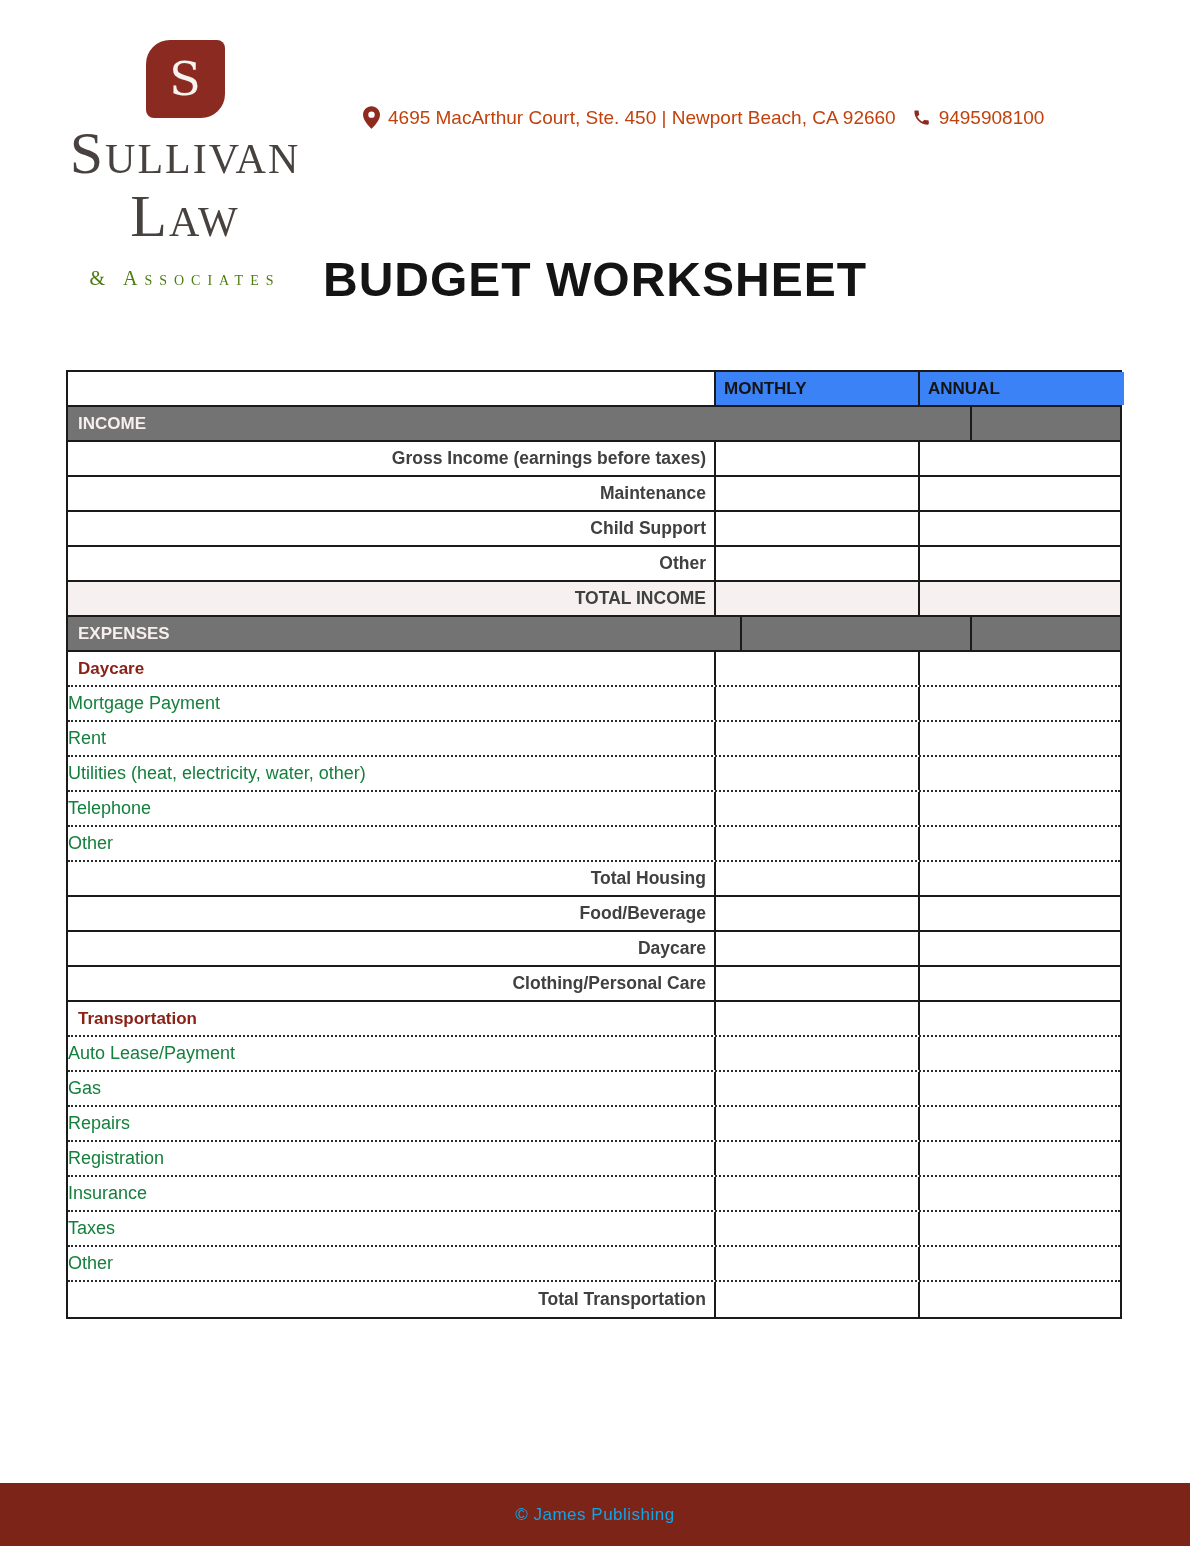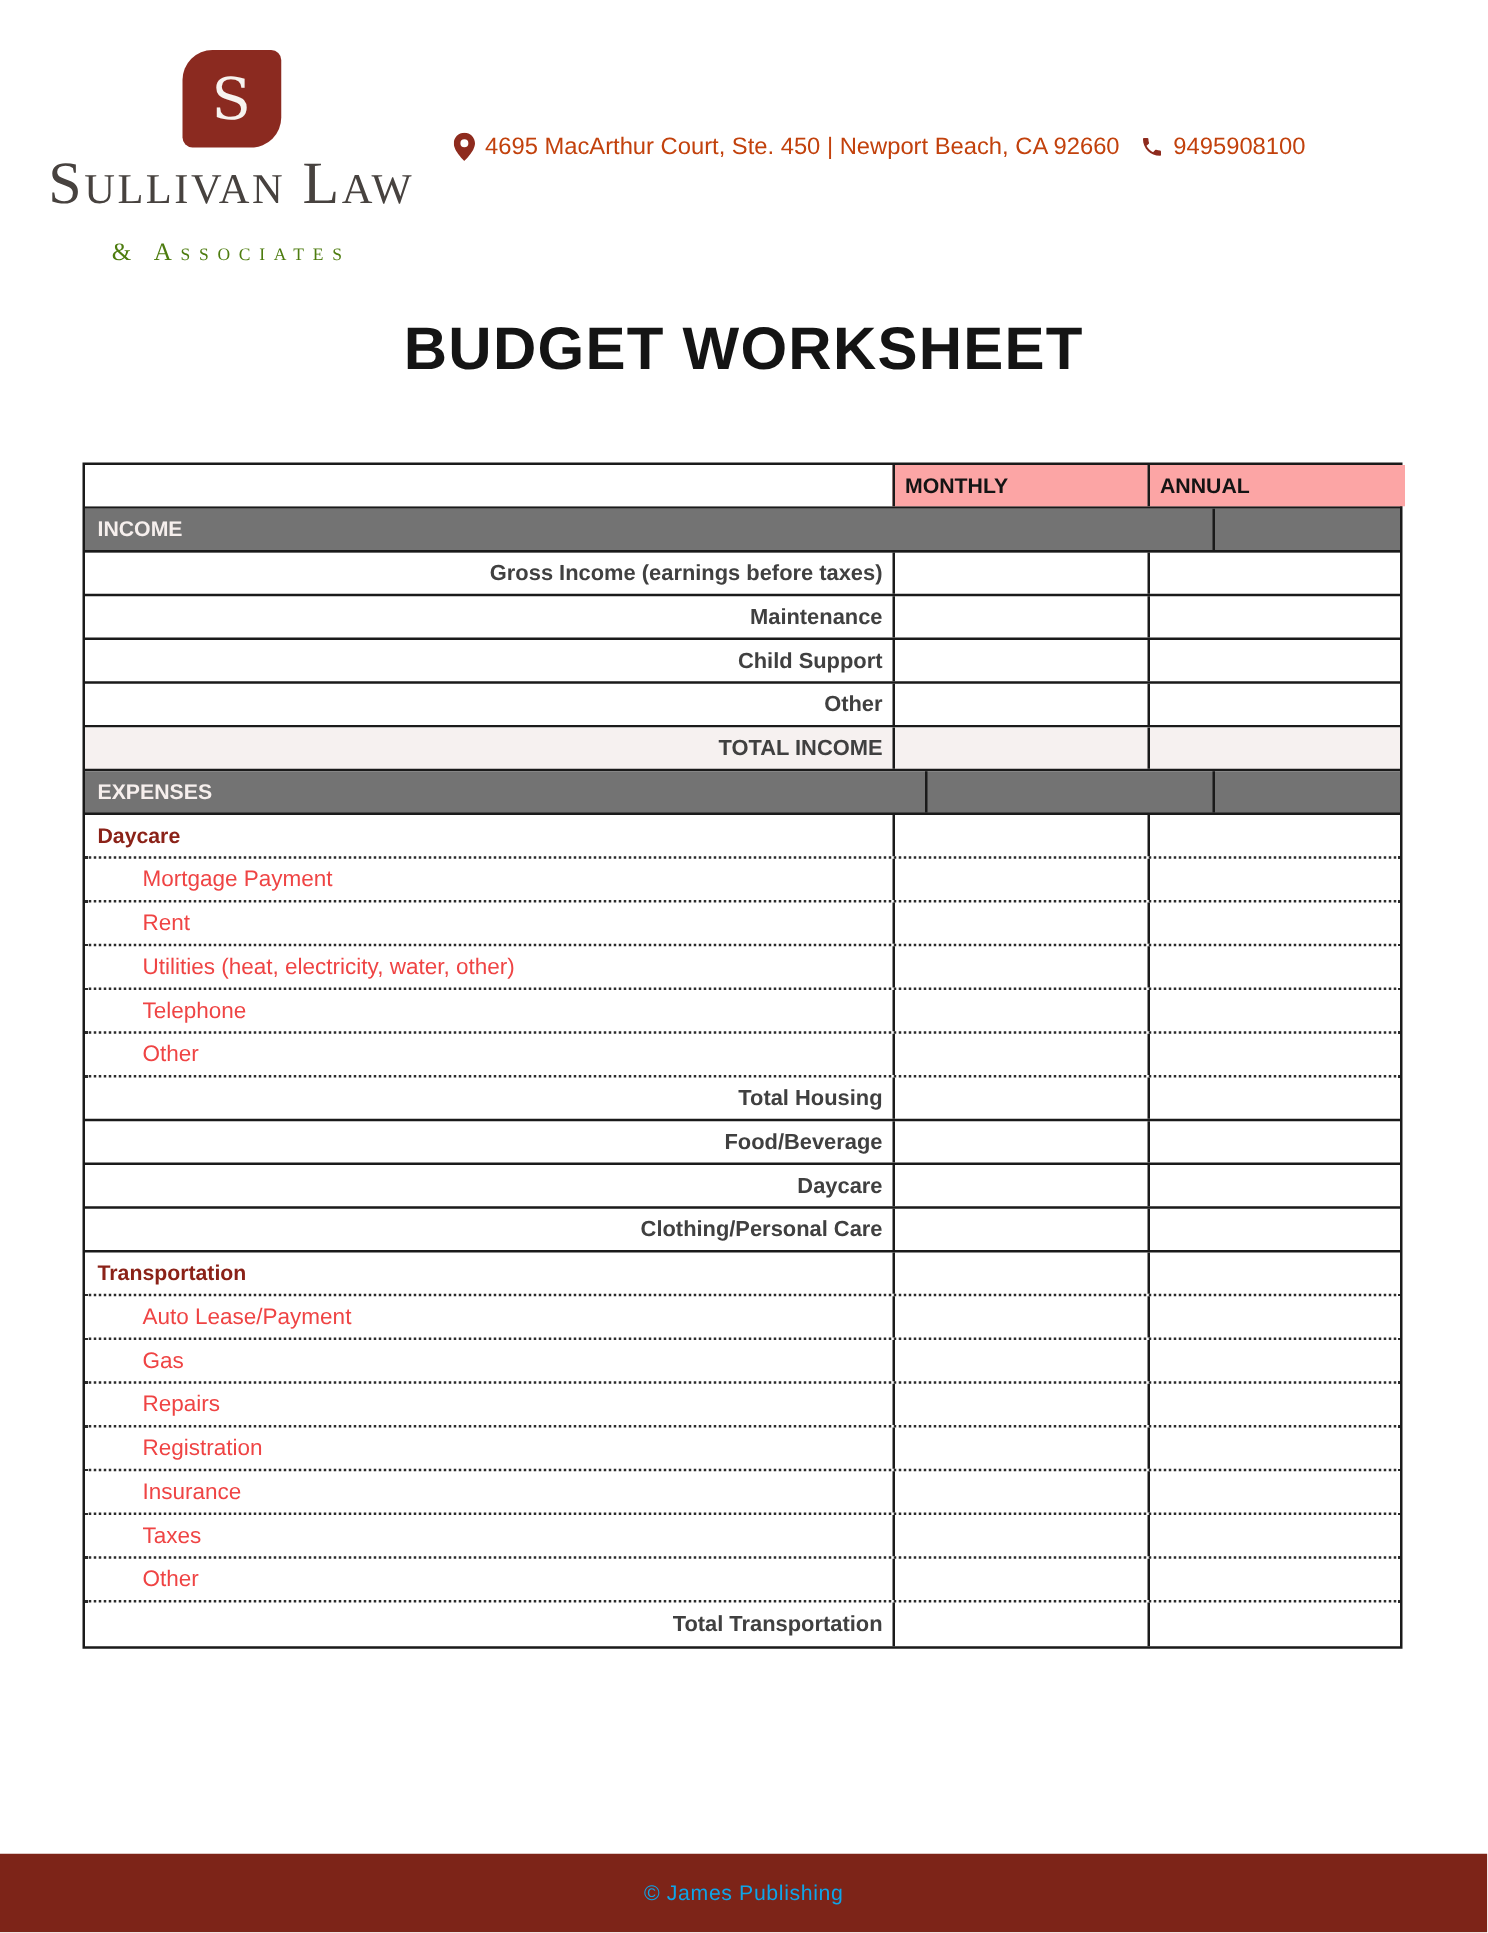--- a/index.html
+++ b/index.html
@@ -12,21 +12,21 @@
   .logo-block { position:absolute; left:28px; top:40px; width:314px; text-align:center; }
   .logo-square {
     width:79px; height:78px; margin:0 auto; background:#8b2a20;
     border-radius:24px 8px 24px 8px; display:flex; align-items:center; justify-content:center;
   }
   .logo-square span {
     font-family:"DejaVu Serif", serif; font-size:46px; color:#f7f3ef; line-height:1;
   }
   .brand-name {
     margin-top:4px; font-family:"Liberation Serif", serif; font-variant:small-caps;
-    font-size:48px; letter-spacing:2px; color:#47423f; line-height:1.05; font-weight:500;
+    font-size:60px; letter-spacing:2px; color:#47423f; line-height:1.05; font-weight:500;
   }
   .brand-sub {
     margin-top:19px; font-family:"Liberation Serif", serif; font-variant:small-caps;
     font-size:20px; letter-spacing:7px; color:#4d7c0f;
   }
   .contact-line {
     position:absolute; left:363px; top:106px; display:flex; align-items:center;
     color:#c2410c; font-size:19px; white-space:nowrap;
   }
   .contact-line svg { flex:0 0 auto; }
@@ -45,35 +45,35 @@
   }
   .row { display:grid; grid-template-columns:646px 204px 206px; height:35px; }
   .row.sep-solid  { border-bottom:2px solid #1a1a1a; }
   .row.sep-dotted { border-bottom:2px dotted #2b2b2b; }
   .row.sep-none   { border-bottom:none; }
   .cell { display:flex; align-items:center; overflow:hidden; }
   .c-m, .c-a { border-left:2px solid #1a1a1a; }
   
   .row.colhead .c-label { background:#ffffff; }
   .row.colhead .c-m, .row.colhead .c-a {
-    background:#fca5a5; font-weight:700; font-size:17px; color:#141414; padding-left:8px;
+    background:#3b82f6; font-weight:700; font-size:17px; color:#141414; padding-left:8px;
   }
   
   .row.section { background:#737373;gap:26px; }
   .row.section .c-label { color:#f6efed; font-weight:700; font-size:17px; padding-left:10px; }
   .row.section.merge .c-m { border-left:none; }
   
   .row.bold .c-label, .row.total .c-label {
     justify-content:flex-end; padding-right:8px; font-weight:700; font-size:17.5px; color:#404040;
   }
   .row.total { background:#f6f1f0; }
   
   .row.subhead .c-label { color:#8b2218; font-weight:700; font-size:17px; padding-left:10px; }
   
-  .row.sub .c-label { color:#ef4444; font-size:18px; padding-left:46px; }
+  .row.sub .c-label { color:#15803d; font-size:18px; }
   
   .footer {
     position:absolute; left:0; bottom:0; width:100%; height:63px; background:#7d2418;
     display:flex; align-items:center; justify-content:center;
     color:#0ea5e9; font-size:17px; letter-spacing:0.5px;
   }
 </style>
 </head>
 <body>
 

